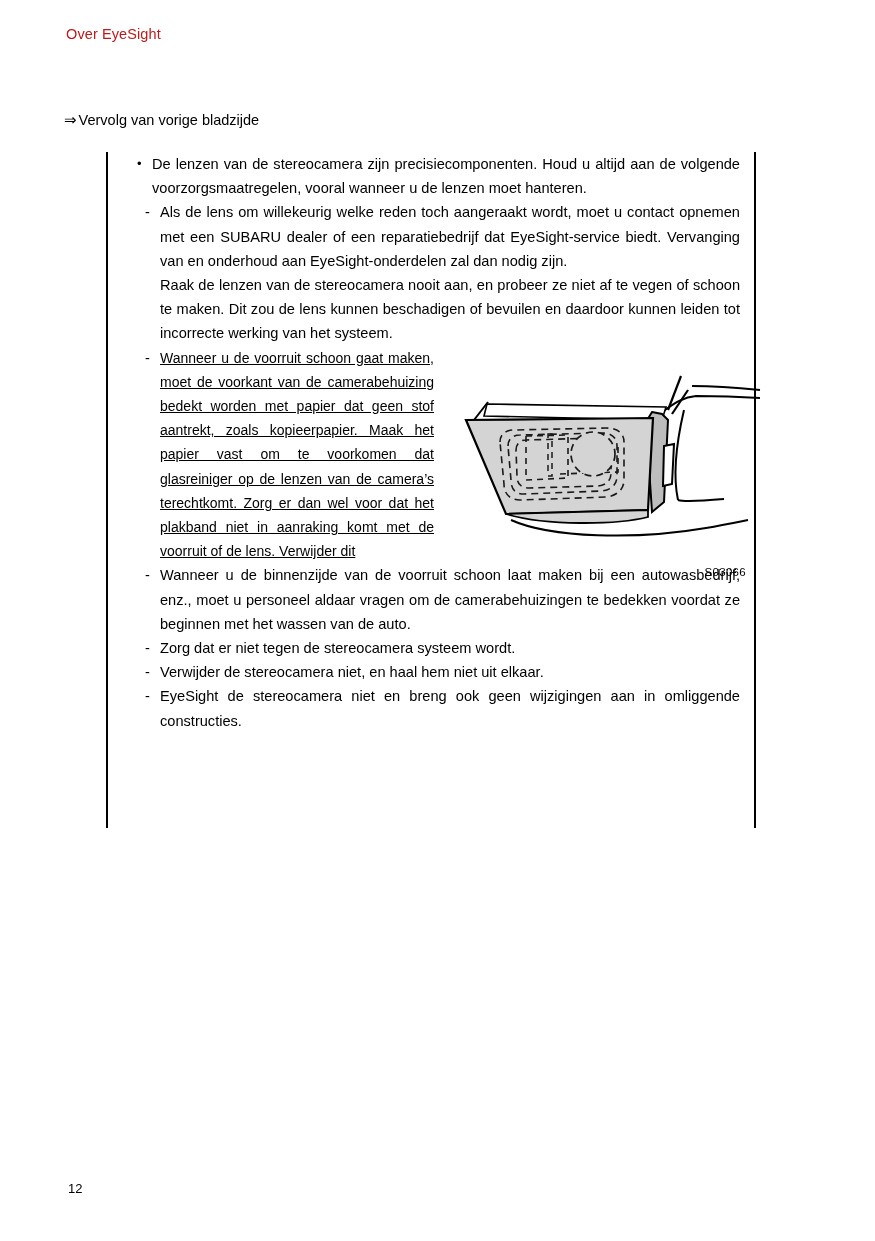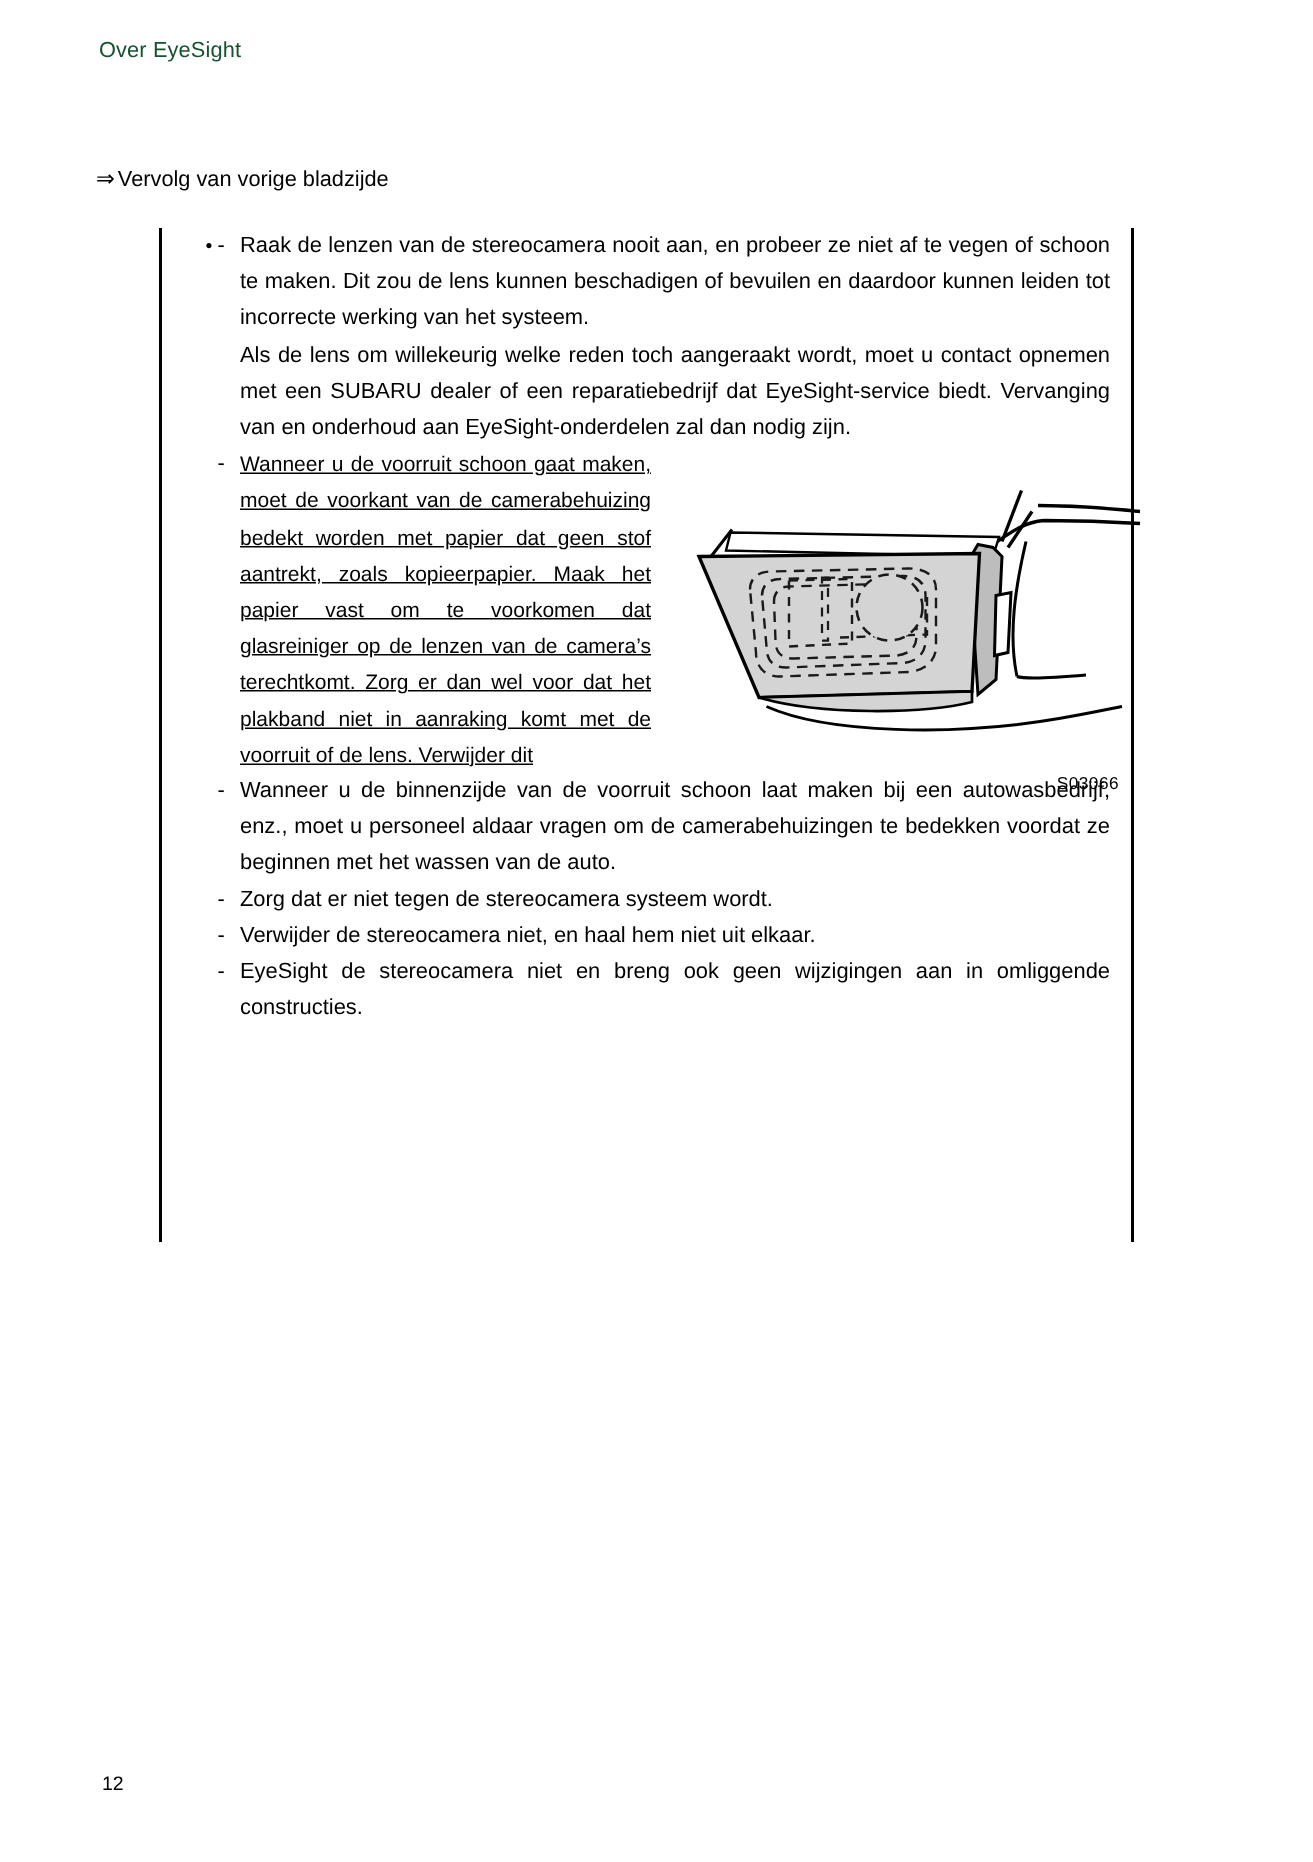--- a/index.html
+++ b/index.html
@@ -23,21 +23,21 @@
   }
 
   
   .running-header {
     position: absolute;
     left: 66px;
     top: 24px;
     font-size: 14.5px;
     line-height: 20px;
     letter-spacing: 0.1px;
-    color: #14532d;
+    color: #b91c1c;
   }
 
   
   .continued-note {
     position: absolute;
     left: 64px;
     top: 110px;
     font-size: 14.5px;
     line-height: 20px;
     white-space: nowrap;
@@ -183,30 +183,31 @@
 
   <div class="caution-block">
     <div class="rule-left"></div>
     <div class="rule-right"></div>
 
     <div class="block-body">
 
       <ul class="bullet-list">
         <li class="bullet-item">
           <span class="bullet-mark">•</span>
+          <span>De lenzen van de stereocamera zijn precisiecomponenten. Houd u altijd aan de volgende voorzorgsmaatregelen, vooral wanneer u de lenzen moet hanteren.</span>
         </li>
       </ul>
 
       <div class="sub-list-wrap">
         <ul class="dash-list">
 
           <li class="dash-item">
             <span class="dash-mark">-</span>
+            <p>Als de lens om willekeurig welke reden toch aangeraakt wordt, moet u contact opnemen met een SUBARU dealer of een reparatiebedrijf dat EyeSight-service biedt. Vervanging van en onderhoud aan EyeSight-onderdelen zal dan nodig zijn.</p>
             <p>Raak de lenzen van de stereocamera nooit aan, en probeer ze niet af te vegen of schoon te maken. Dit zou de lens kunnen beschadigen of bevuilen en daardoor kunnen leiden tot incorrecte werking van het systeem.</p>
-            <p>Als de lens om willekeurig welke reden toch aangeraakt wordt, moet u contact opnemen met een SUBARU dealer of een reparatiebedrijf dat EyeSight-service biedt. Vervanging van en onderhoud aan EyeSight-onderdelen zal dan nodig zijn.</p>
           </li>
 
           <li class="dash-item">
             <span class="dash-mark">-</span>
 
             <div class="wrap-row">
 
               <div class="figure">
                 <svg width="310" height="220" viewBox="0 0 310 220">
 

